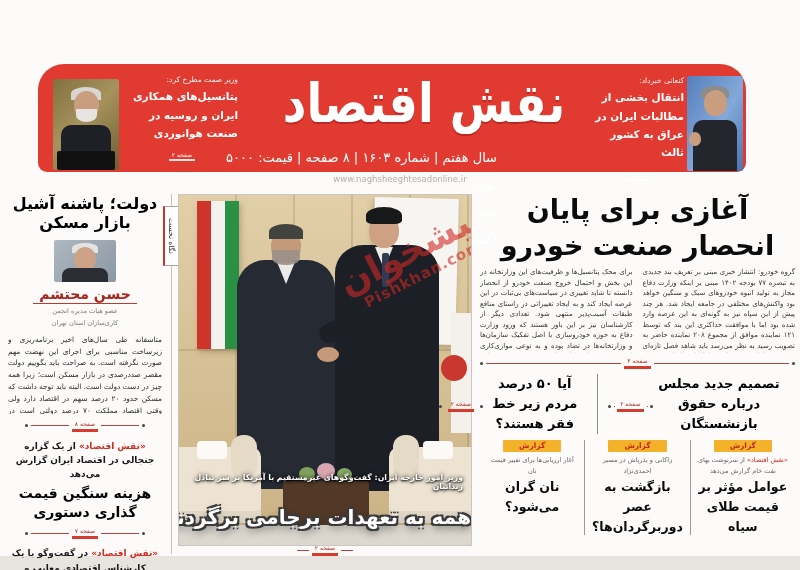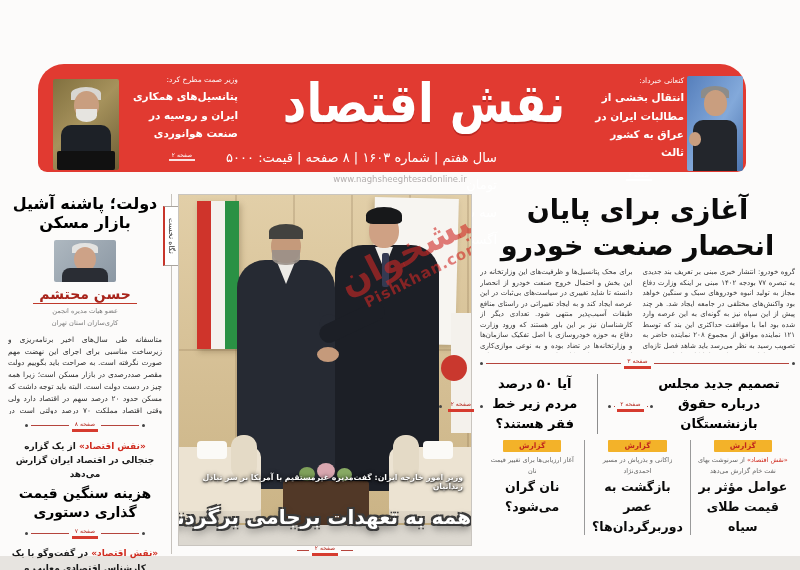--- a/index.html
+++ b/index.html
@@ -252,21 +252,21 @@
       <div class="flowers">
           <i class="flw1"></i>
           <i class="flw2"></i>
           <i class="flw3"></i>
         </div>
       <div class="floor"></div>
       <div class="stamp">
         <div class="stamp-fa">پیشخوان</div>
         <div class="stamp-en">Pishkhan.com</div>
       </div>
-      <div class="cap-kicker">وزیر امور خارجه ایران: گفت‌مدیره غیرمستقیم با آمریکا بر سر تبادل زندانیان</div>
+      <div class="cap-kicker">وزیر امور خارجه ایران: گفت‌وگوهای غیرمستقیم با آمریکا بر سر تبادل زندانیان</div>
       <div class="cap-headline">همه به تعهدات برجامی برگردند</div>
     </div>
     <div class="marker sm photo-marker">
       <span class="mline"></span>
       <span class="mlbl">صفحه ۲</span>
       <span class="mline"></span>
     </div>
   </div>
 
   <div class="col-right">

